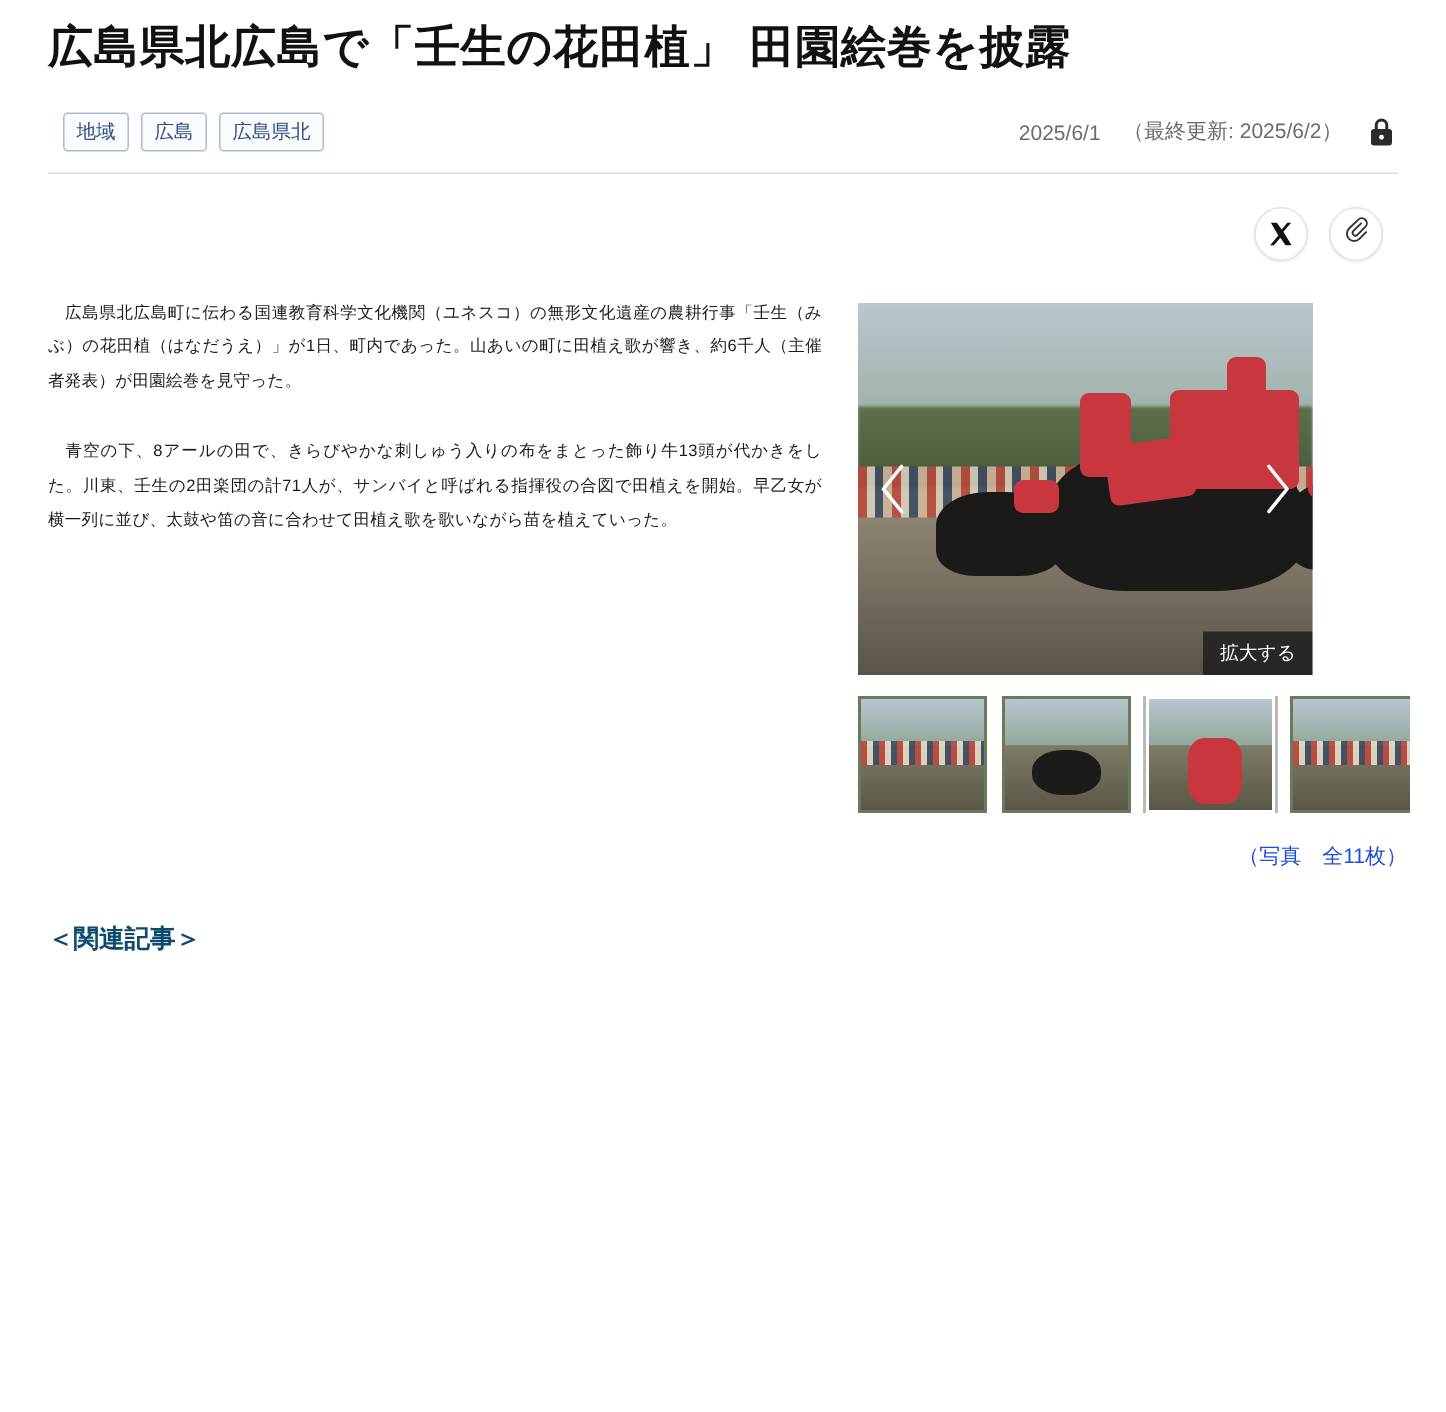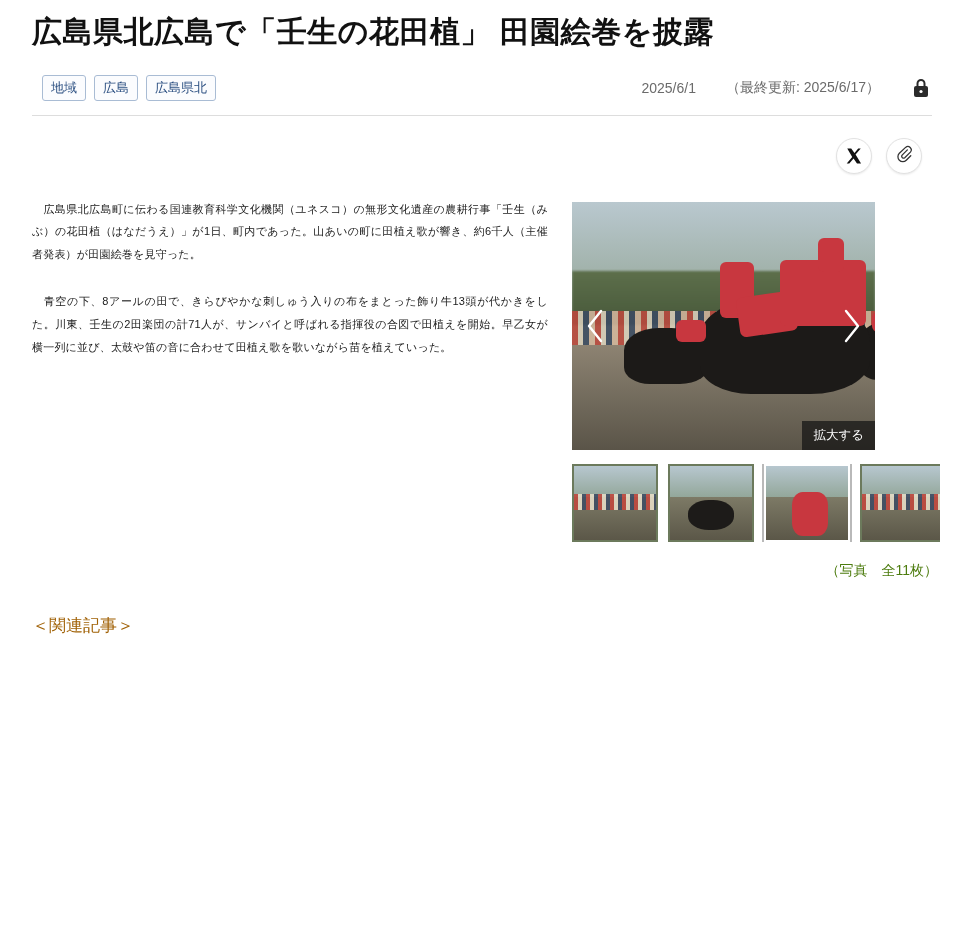--- a/index.html
+++ b/index.html
@@ -48,21 +48,21 @@
     font-size: 13px;
     line-height: 1;
     padding: 5px 8px 6px;
     border-radius: 3px;
     white-space: nowrap;
   }
   .meta-right {
     margin-left: auto;
     display: flex;
     align-items: center;
-    gap: 30px;
+    gap: 15px;
     color: #6b6b6b;
     font-size: 14px;
   }
   .meta-date { white-space: nowrap; }
   .lock-icon {
     width: 22px; height: 24px;
     display: inline-flex; align-items: center; justify-content: center;
   }
   .divider {
     border-top: 1px solid #dddddd;
@@ -193,54 +193,54 @@
   }
   .thumb.selected { border-color: #ffffff; outline: 2px solid #b9b9b9; }
   .t-sky { position:absolute; left:0; top:0; right:0; height:42%; background: linear-gradient(#b7c7cf,#93a79a); }
   .t-ground { position:absolute; left:0; bottom:0; right:0; height:58%; background: linear-gradient(#7d7a66,#5b5748); }
   .t-row { position:absolute; left:0; right:0; height:22%; top:38%;
     background: repeating-linear-gradient(90deg,#c0483e 0 4px,#e5dcc6 4px 8px,#3e4c63 8px 12px); opacity:.9; }
   .t-blob { position:absolute; background:#1d1b19; border-radius:45%; }
   .caption {
     text-align: right;
     font-size: 14px;
-    color: #4d7c0f;
+    color: #1d4ed8;
     margin-top: 20px;
     padding-right: 2px;
   }
   .full-para {
     font-size: 17.5px;
     line-height: 2.08;
     margin: 16px 0 0 0;
     color: #1a1a1a;
     letter-spacing: 0.2px;
   }
   .related {
     font-size: 17px;
-    font-weight: normal;
+    font-weight: bold;
     margin-top: 34px;
-    color: #a16207;
+    color: #0c4a6e;
   }
 </style>
 </head>
 <body>
 
 <div class="page">
 
   <h1 class="headline">広島県北広島で「壬生の花田植」 田園絵巻を披露</h1>
 
   <div class="meta-row">
     <div class="tags">
       <span class="tag">地域</span>
       <span class="tag">広島</span>
       <span class="tag">広島県北</span>
     </div>
     <div class="meta-right">
       <span class="meta-date">2025/6/1</span>
-      <span class="meta-date">（最終更新: 2025/6/17）</span>
+      <span class="meta-date">（最終更新: 2025/6/2）</span>
       <span class="lock-icon">
         <svg width="20" height="22" viewBox="0 0 20 22" aria-hidden="true">
           <rect x="3" y="9" width="14" height="11" rx="2" fill="#2b2b2b"></rect>
           <path d="M6.5 9V6.5a3.5 3.5 0 0 1 7 0V9" fill="none" stroke="#2b2b2b" stroke-width="2"></path>
           <circle cx="10" cy="14.5" r="1.6" fill="#ffffff"></circle>
         </svg>
       </span>
     </div>
   </div>
 

